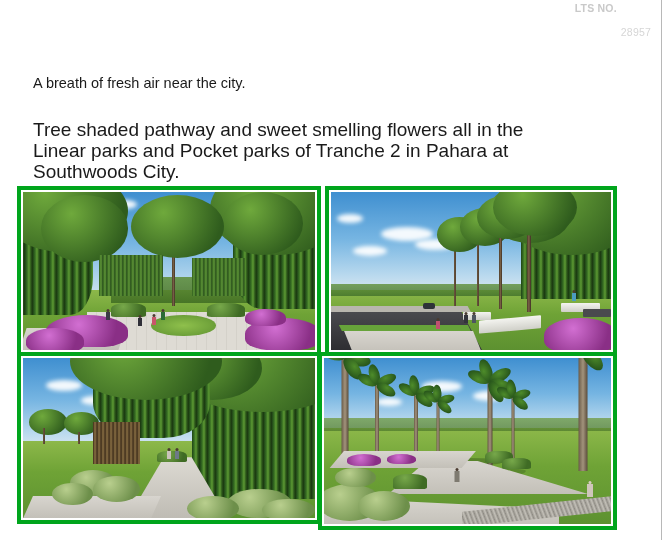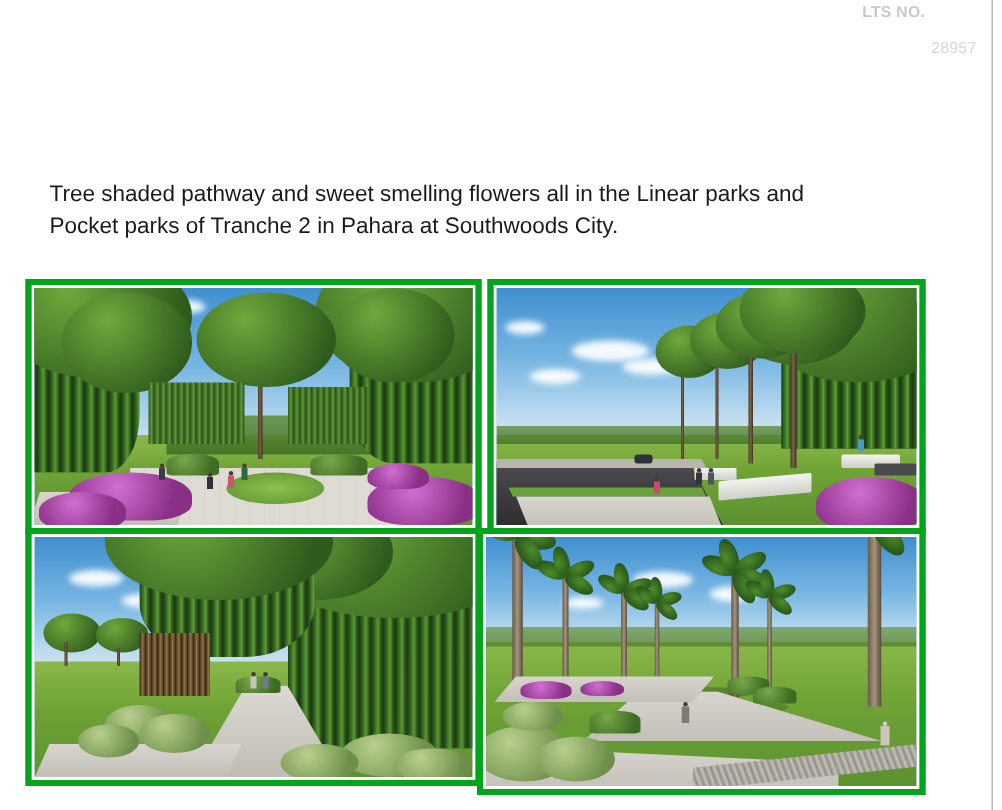--- a/index.html
+++ b/index.html
@@ -65,21 +65,21 @@
     font-weight: normal;
     color: #1a1a1a;
     white-space: nowrap;
   }
 
   .body-copy {
     position: absolute;
     left: 33px;
     top: 119px;
     width: 548px;
-    font-size: 15px;
+    font-size: 19px;
     line-height: 21px;
     color: #1a1a1a;
   }
 
   
   .gallery {
     position: absolute;
     left: 17px;
     top: 186px;
     width: 600px;
@@ -203,20 +203,21 @@
 <body>
 
 <div class="page">
 
   <div class="doc-header">
     <span class="hdr-label">LTS NO.</span>
     <span class="hdr-value">28957</span>
   </div>
 
 
+  <p class="subtitle">A breath of fresh air near the city.</p>
 
   <p class="body-copy">Tree shaded pathway and sweet smelling flowers all in the Linear parks and Pocket parks of Tranche 2 in Pahara at Southwoods City.</p>
 
   <div class="gallery">
 
     <div class="cell tl" style="--frame: #00a51c; background: rgb(0, 165, 28);">
       <div class="cell-inner">
         <div class="scene">
           <div class="sky" style="height:72%"></div>
           <div class="cloud" style="left:46%;top:8%;width:40px;height:13px"></div>

